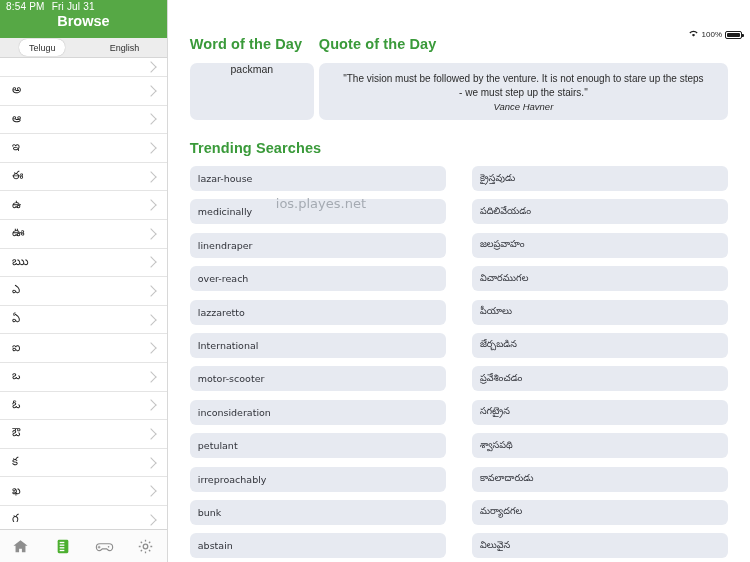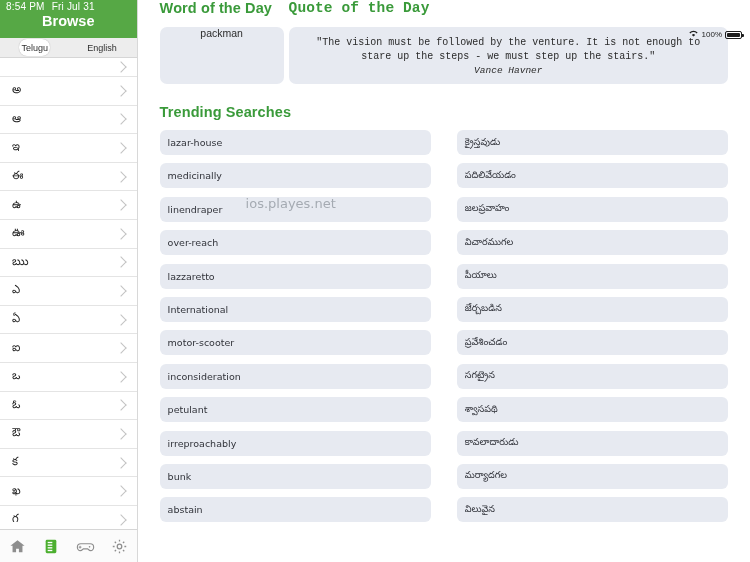--- a/index.html
+++ b/index.html
@@ -91,23 +91,23 @@
     flex: 1 1 auto; height: 562px;
     background: #ffffff;
     padding: 0 22px;
     position: relative;
     overflow: hidden;
   }
   .sec-title {
     color: #3a9a3a; font-size: 14.5px; font-weight: bold;
     letter-spacing: .1px;
   }
-  #top-row { display: flex; gap: 5px; }
+  #top-row { display: flex; gap: 5px; padding-top: 36px; }
   #wotd-col { width: 124px; flex: 0 0 auto; }
-  #quote-col { flex: 1 1 auto; font-family: Liberation Mono, monospace; }
+  #quote-col { flex: 1 1 auto; }
   .card {
     background: #e7eaf1;
     border-radius: 7px;
     margin-top: 11px;
   }
   #wotd-card {
     height: 57px;
     display: flex; align-items: flex-start; justify-content: center;
     font-size: 10.5px; color: #2c2c2c;
   }

